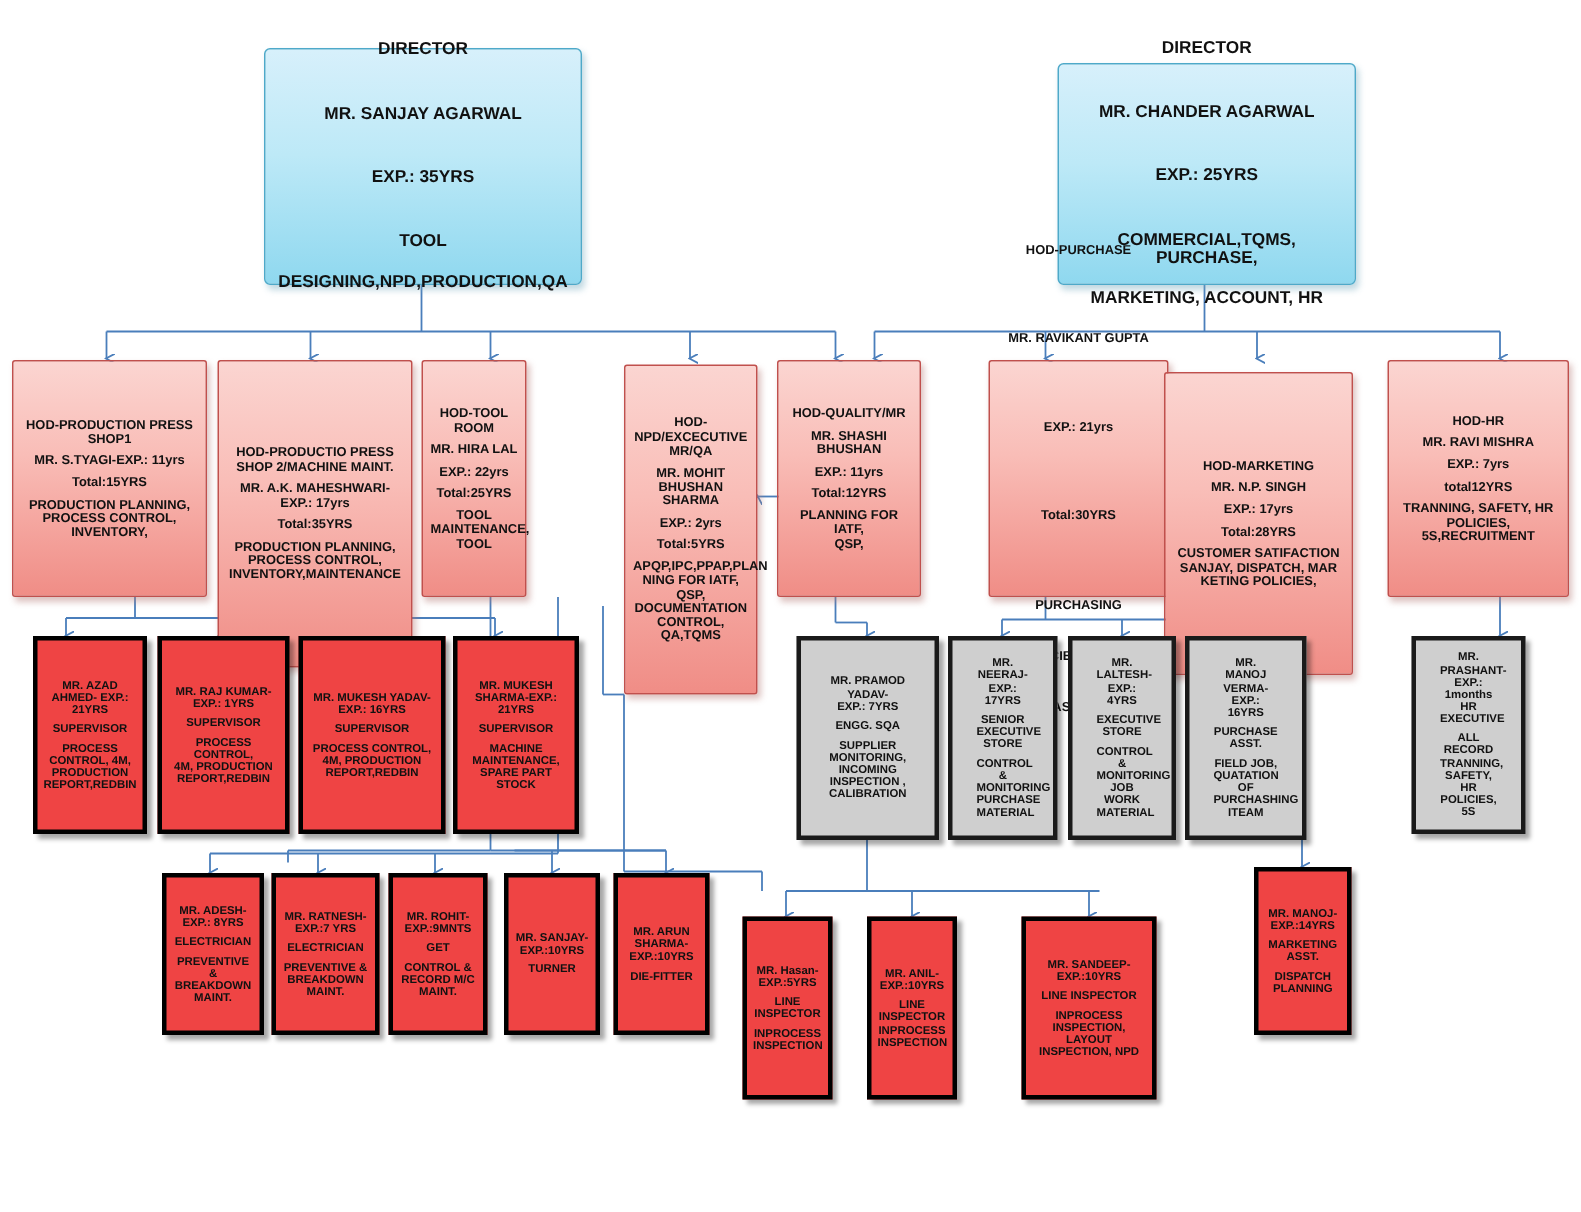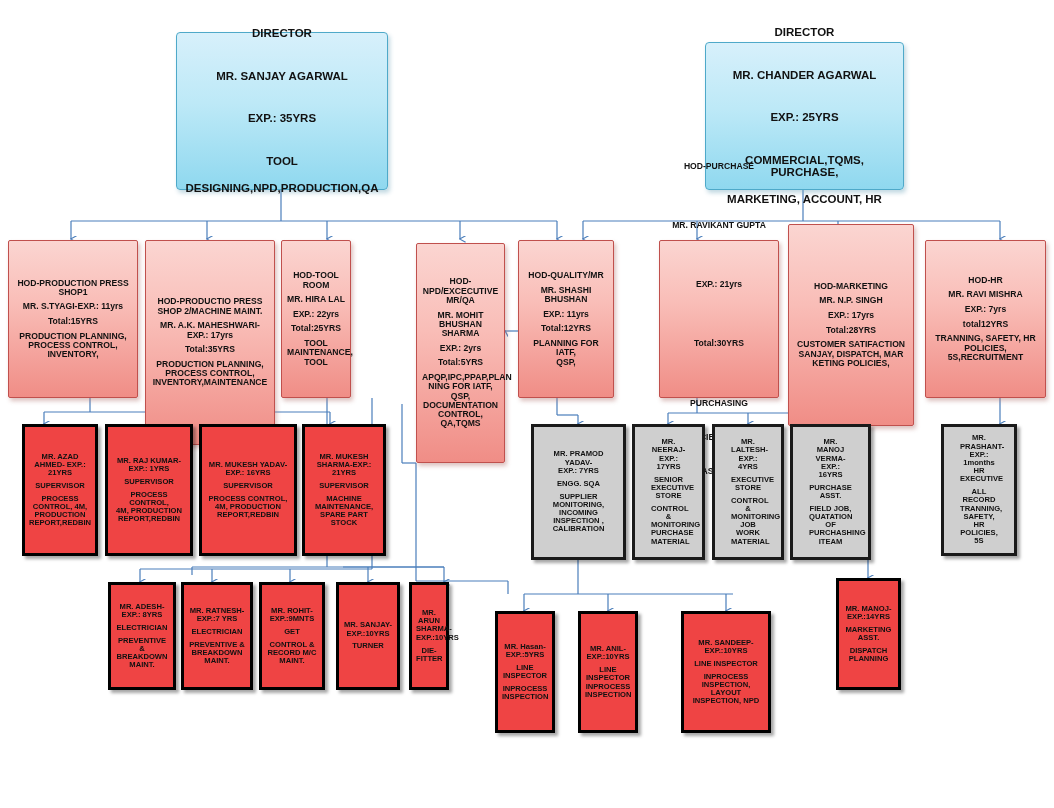--- a/index.html
+++ b/index.html
@@ -229,21 +229,21 @@
       <span class="ln">MR. RAVIKANT GUPTA</span>
       <span class="sp"></span>
       <span class="ln">EXP.: 21yrs</span>
       <span class="sp"></span>
       <span class="ln">Total:30YRS</span>
       <span class="sp"></span>
       <span class="ln">PURCHASING</span>
       <span class="ln">POLICIES,ENSURE</span>
       <span class="ln">PURCHASE, SUPPLIER</span>
     </div>
-    <div class="box hod" style="left: 776px; top: 224px; width: 126px; height: 202px; margin-left: 12px;">
+    <div class="box hod" style="left: 776px; top: 248px; width: 126px; height: 202px;">
       <span class="ln">HOD-MARKETING</span>
       <span class="sp"></span>
       <span class="ln">MR. N.P. SINGH</span>
       <span class="sp"></span>
       <span class="ln">EXP.: 17yrs</span>
       <span class="sp"></span>
       <span class="ln">Total:28YRS</span>
       <span class="sp"></span>
       <span class="ln">CUSTOMER SATIFACTION</span>
       <span class="ln">SANJAY, DISPATCH, MAR</span>
@@ -393,21 +393,21 @@
       <span class="ln">CONTROL &amp;</span>
       <span class="ln">RECORD M/C</span>
       <span class="ln">MAINT.</span>
     </div>
     <div class="box white" style="left: 336px; top: 582px; width: 64px; height: 108px;">
       <span class="ln">MR. SANJAY-</span>
       <span class="ln">EXP.:10YRS</span>
       <span class="sp"></span>
       <span class="ln">TURNER</span>
     </div>
-    <div class="box white" style="left: 409px; top: 582px; width: 40px; height: 108px;">
+    <div class="box white" style="left: 409px; top: 582px; width: 64px; height: 108px;">
       <span class="ln">MR. ARUN</span>
       <span class="ln">SHARMA-</span>
       <span class="ln">EXP.:10YRS</span>
       <span class="sp"></span>
       <span class="ln">DIE-FITTER</span>
     </div>
     <div class="box white" style="left: 495px; top: 611px; width: 60px; height: 122px;">
       <span class="ln">MR. Hasan-</span>
       <span class="ln">EXP.:5YRS</span>
       <span class="sp"></span>

